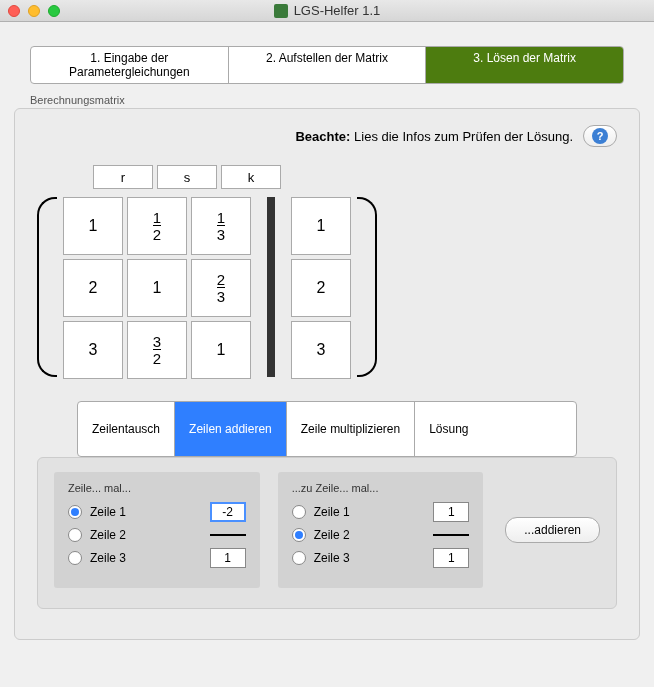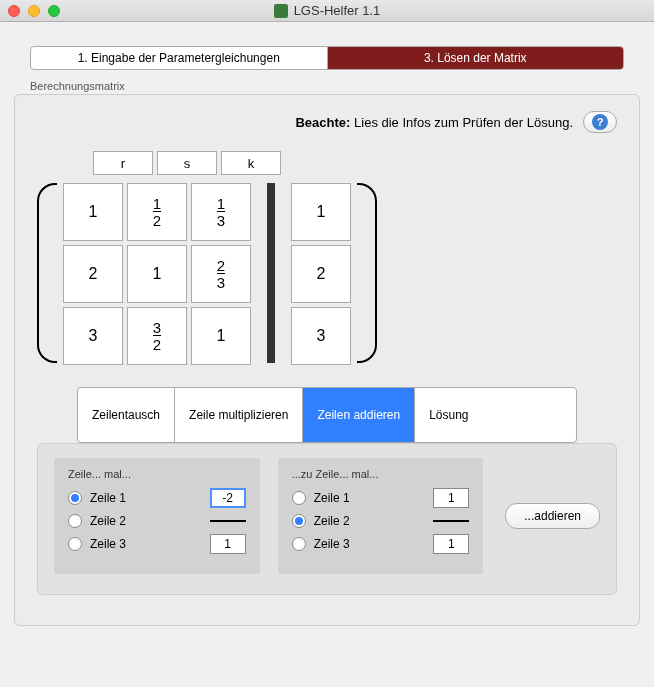--- a/index.html
+++ b/index.html
@@ -10,21 +10,21 @@
 .traffic span { width: 12px; height: 12px; border-radius: 50%; display: block; }
 .tl-close { background: #ff5f57; border: 1px solid #e1493f; }
 .tl-min { background: #ffbd2e; border: 1px solid #dfa123; }
 .tl-max { background: #28c940; border: 1px solid #1dab2e; }
 .title { position: absolute; left: 0; right: 0; text-align: center; font-size: 13px; color: #333; display: flex; align-items: flex-end; justify-content: center; gap: 6px; }
 .title-icon { width: 14px; height: 14px; background: #3a7a3a; border-radius: 2px; display: inline-block; }
 
 .tabs-main { display: flex; margin: 24px 30px 0; border: 1px solid #aaa; border-radius: 4px; overflow: hidden; background: #fff; }
 .tabs-main .tab { flex: 1; text-align: center; font-size: 12px; padding: 4px 6px; border-right: 1px solid #aaa; cursor: default; }
 .tabs-main .tab:last-child { border-right: none; }
-.tabs-main .tab.active { background: #7f1d1d; color: #fff; }
+.tabs-main .tab.active { background: #4d7c0f; color: #fff; }
 
 .group-label { font-size: 11px; color: #555; margin: 10px 0 2px 30px; }
 .panel { margin: 0 14px 14px; border: 1px solid #ccc; border-radius: 6px; background: #ececec; padding: 16px 22px 30px; }
 
 .notice { font-size: 13px; margin-bottom: 18px; display: flex; align-items: center; gap: 10px; justify-content: flex-end; }
 .notice b { font-weight: bold; }
 .help-btn { width: 34px; height: 22px; border: 1px solid #aaa; border-radius: 11px; background: linear-gradient(#fff,#eee); display: flex; align-items: center; justify-content: center; }
 .help-q { width: 16px; height: 16px; border-radius: 50%; background: #3b7fd4; color: #fff; font-size: 11px; font-weight: bold; display: flex; align-items: center; justify-content: center; }
 
 .col-headers { display: flex; margin-left: 56px; gap: 0; margin-bottom: 8px; }
@@ -71,20 +71,21 @@
     <span class="tl-max"></span>
   </div>
   <div class="title">
     <span class="title-icon"></span>
     <span>LGS-Helfer 1.1</span>
   </div>
 </div>
 
 <div class="tabs-main" id="main-tabs">
     <div class="tab">1. Eingabe der Parametergleichungen</div>
+    <div class="tab">2. Aufstellen der Matrix</div>
     <div class="tab active">3. Lösen der Matrix</div>
   </div>
 
 <div class="group-label">Berechnungsmatrix</div>
 
 <div class="panel">
   <div class="notice">
     <span><b>Beachte:</b> <span>Lies die Infos zum Prüfen der Lösung.</span></span>
     <span class="help-btn">
       <span class="help-q">?</span>
@@ -134,22 +135,22 @@
     <div class="mgrid single" id="mgrid-right">
         <div class="mcell">1</div>
         <div class="mcell">2</div>
         <div class="mcell">3</div>
       </div>
     <div class="paren right"></div>
   </div>
 
   <div class="subtabs" id="sub-tabs">
       <div class="stab">Zeilentausch</div>
+      <div class="stab active">Zeilen addieren</div>
       <div class="stab">Zeile multiplizieren</div>
-      <div class="stab active">Zeilen addieren</div>
       <div class="stab">Lösung</div>
     </div>
 
   <div class="subpanel">
     <div class="colbox">
       <div class="hdr">Zeile... mal...</div>
       <div id="leftrows">
           <div class="row">
             <span class="radio checked"></span>
             <span class="lbl">Zeile 1</span>

